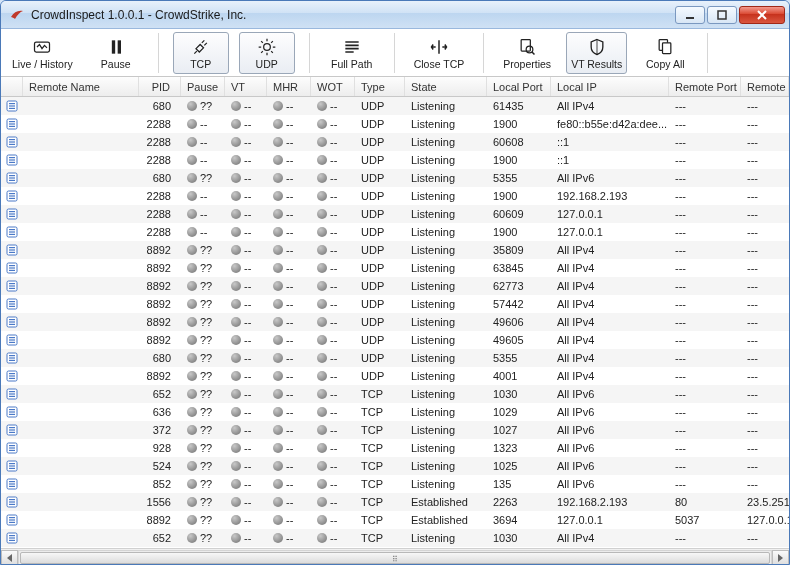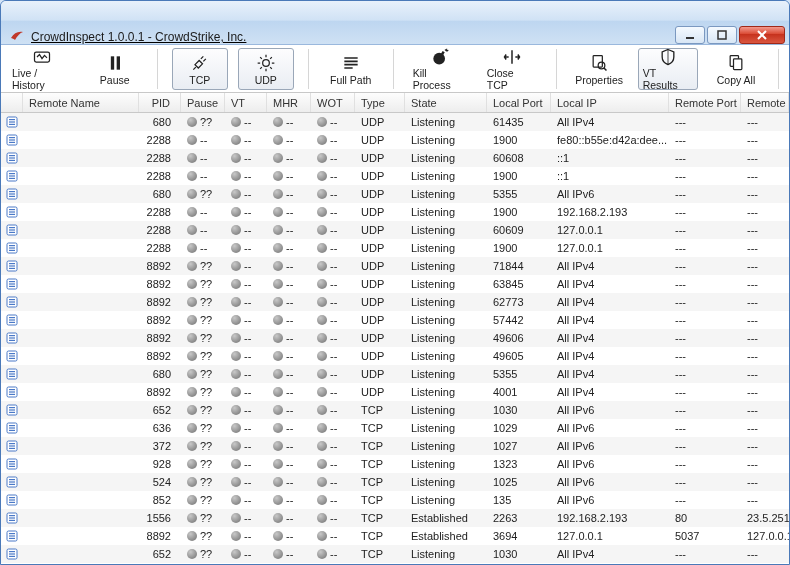--- a/index.html
+++ b/index.html
@@ -10,28 +10,27 @@
   width: 790px;
   height: 565px;
   overflow: hidden;
   position: relative;
   border: 1px solid #4a79b8;
   border-radius: 6px 6px 0 0;
 }
 
 
 .titlebar {
-  height: 44px;
+  height: 28px;
   background: linear-gradient(#e8f1fb, #d0e2f5 45%, #bdd6f0 46%, #cfe1f4);
   border-bottom: 1px solid #9ab8dd;
   display: flex;
-  align-items: flex-end;
+  align-items: center;
   padding: 0 4px 0 8px;
   position: relative;
-  text-decoration: underline;
 }
 .titlebar .app-icon {
   width: 16px; height: 16px;
   margin-right: 6px;
   display: inline-flex; align-items:center; justify-content:center;
 }
 .titlebar .title-text { color: #1a1a1a; font-size: 12px; }
 .window-controls { margin-left: auto; display: flex; gap: 0; }
 .win-btn {
   width: 30px; height: 18px;
@@ -279,30 +278,20 @@
             <line x1="4" y1="18" x2="14" y2="18"></line>
           </g>
         </svg>
       </div>
       <div class="tool-label">Full Path</div>
     </div>
     <div class="tool-sep"></div>
     <div class="tool-btn">
       <div class="icon-wrap">
         <svg width="22" height="20" viewBox="0 0 24 24">
-          <circle cx="11" cy="14" r="7" fill="#222"></circle>
-          <rect x="14" y="5" width="3" height="4" fill="#222" transform="rotate(30 15 7)"></rect>
-          <path d="M18 3 L20 5 M20 2 L20 5 M22 4 L20 5" stroke="#222" stroke-width="1.3"></path>
-        </svg>
-      </div>
-      <div class="tool-label">Kill Process</div>
-    </div>
-    <div class="tool-btn">
-      <div class="icon-wrap">
-        <svg width="22" height="20" viewBox="0 0 24 24">
           <g stroke="#222" stroke-width="1.8" fill="none">
             <path d="M3 12 L8 12 M5 9 L3 12 L5 15"></path>
             <path d="M21 12 L16 12 M19 9 L21 12 L19 15"></path>
             <line x1="12" y1="4" x2="12" y2="20"></line>
           </g>
         </svg>
       </div>
       <div class="tool-label">Close TCP</div>
     </div>
     <div class="tool-sep"></div>
@@ -738,21 +727,21 @@
         </span>
       </div>
       <div class="cell c-wot">
         <span class="dot-cell">
           <span class="gray-dot"></span>
           <span>--</span>
         </span>
       </div>
       <div class="cell c-type">UDP</div>
       <div class="cell c-state">Listening</div>
-      <div class="cell c-lport">71844</div>
+      <div class="cell c-lport">35809</div>
       <div class="cell c-lip">All IPv4</div>
       <div class="cell c-rport">---</div>
       <div class="cell c-rip">---</div>
     </div>
     <div class="row">
       <div class="cell c-icon">
         <span class="row-icon">
           <svg width="12" height="12" viewBox="0 0 12 12">
             <rect x="1" y="1" width="10" height="10" rx="1.5" fill="#fff" stroke="#4a79c7" stroke-width="1"></rect>
             <rect x="3" y="3" width="6" height="1.2" fill="#4a79c7"></rect>

